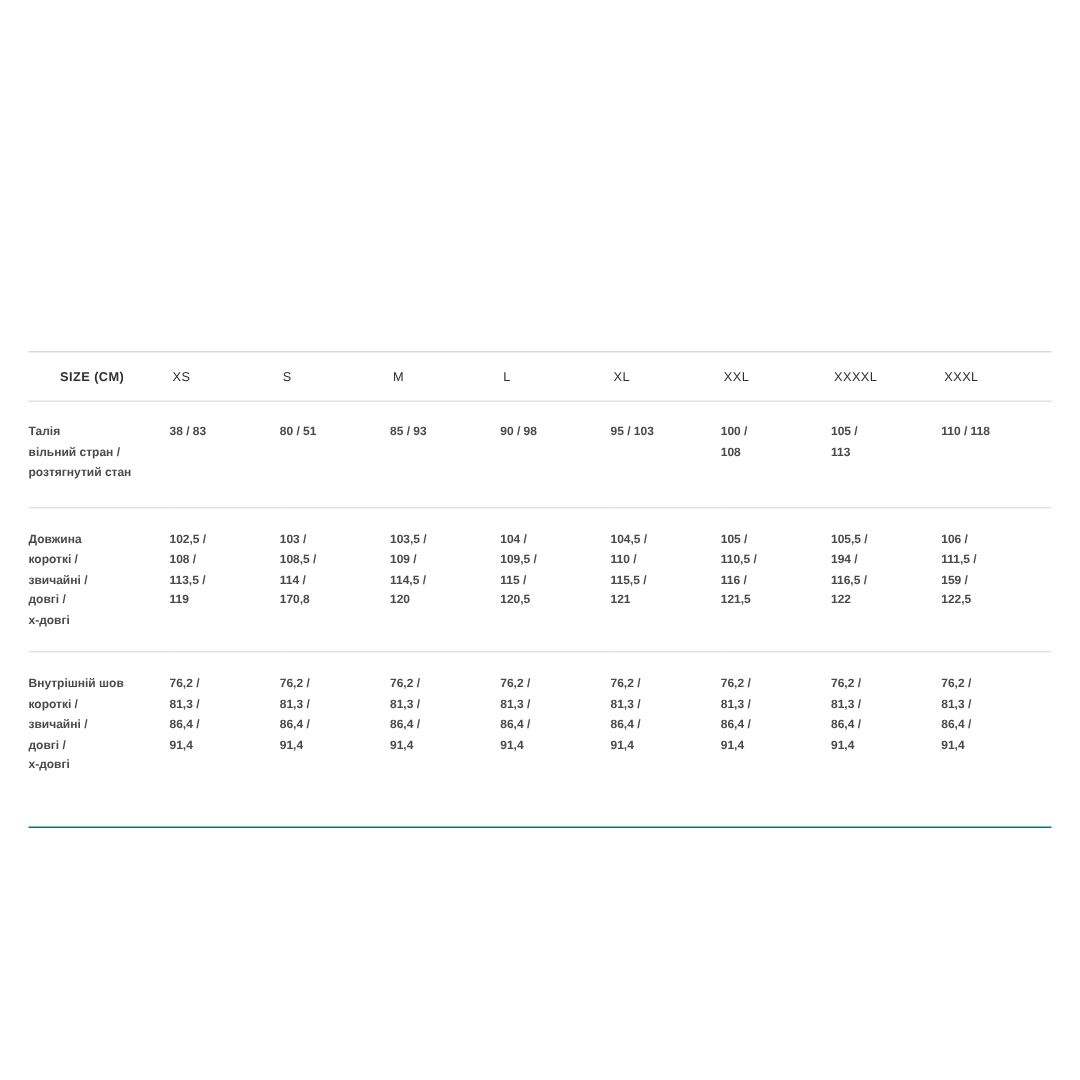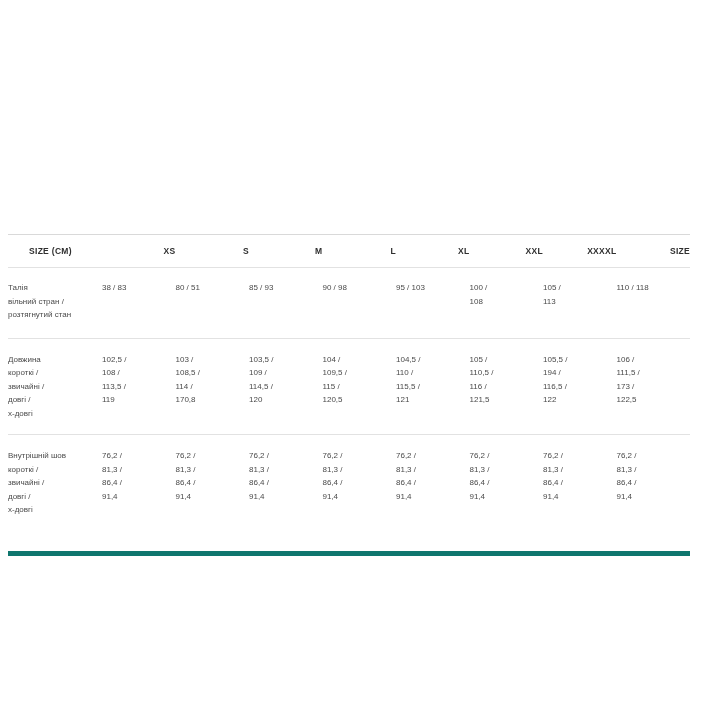--- a/index.html
+++ b/index.html
@@ -11,39 +11,39 @@
     width: 720px;
     height: 720px;
     font-family: "Liberation Sans", sans-serif;
     color: #3a3a3a;
     position: relative;
     overflow: hidden;
   }
 
   #size-chart {
     position: absolute;
-    left: 8px;
+    left: 19px;
     top: 234px;
     width: 682px;
     border-top: 1px solid #d9d9d9;
-    border-bottom: 5px solid #0f766e;
+    border-bottom: 1px solid #0f766e;
     box-sizing: border-box;
   }
 
   table.chart {
     width: 100%;
     border-collapse: collapse;
     table-layout: fixed;
   }
 
   table.chart th,
   table.chart td {
     vertical-align: top;
     padding: 0;
-    font-weight: normal;
+    font-weight: bold;
     text-align: left;
   }
 
   
   col.c-label { width: 94px; }
   col.c-size  { width: 73.5px; }
 
   
   tr.header-row td,
   tr.header-row th {
@@ -53,23 +53,22 @@
     font-size: 8.5px;
     letter-spacing: 0.3px;
     color: #2f2f2f;
   }
   tr.header-row th.size-title {
     font-weight: bold;
     padding-left: 21px;
     font-size: 8.5px;
   }
   tr.header-row th.size-col {
-    font-weight: bold;
+    font-weight: normal;
     padding-left: 2px;
-    text-align: right;
   }
 
   
   tr.data-row td {
     padding-top: 14px;
     padding-bottom: 14px;
     border-bottom: 1px solid #e2e2e2;
     font-size: 8px;
     line-height: 13.5px;
     color: #4a4a4a;
@@ -116,21 +115,21 @@
     <thead>
       <tr class="header-row">
         <th class="size-title">SIZE (CM)</th>
         <th class="size-col">XS</th>
         <th class="size-col">S</th>
         <th class="size-col">M</th>
         <th class="size-col">L</th>
         <th class="size-col">XL</th>
         <th class="size-col">XXL</th>
         <th class="size-col">XXXXL</th>
-        <th class="size-col">SIZE</th>
+        <th class="size-col">XXXL</th>
       </tr>
     </thead>
     <tbody>
       <tr class="data-row first">
         <td class="row-label">Талія
 вільний стран /
 розтягнутий стан</td>
         <td class="val">38 / 83</td>
         <td class="val">80 / 51</td>
         <td class="val">85 / 93</td>
@@ -171,21 +170,21 @@
         <td class="val">105 /
 110,5 /
 116 /
 121,5</td>
         <td class="val">105,5 /
 194 /
 116,5 /
 122</td>
         <td class="val">106 /
 111,5 /
-173 /
+159 /
 122,5</td>
       </tr>
       <tr class="data-row">
         <td class="row-label">Внутрішній шов
 короткі /
 звичайні /
 довгі /
 x-довгі</td>
         <td class="val">76,2 /
 81,3 /

